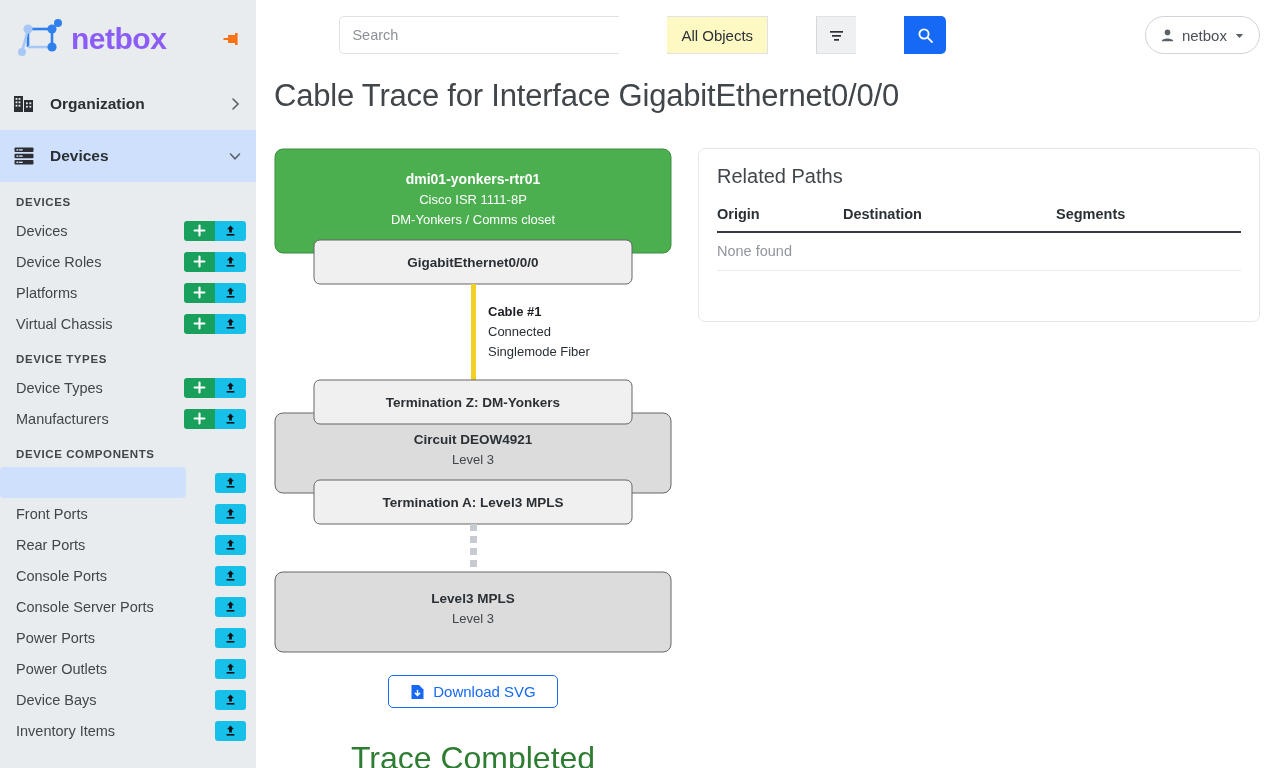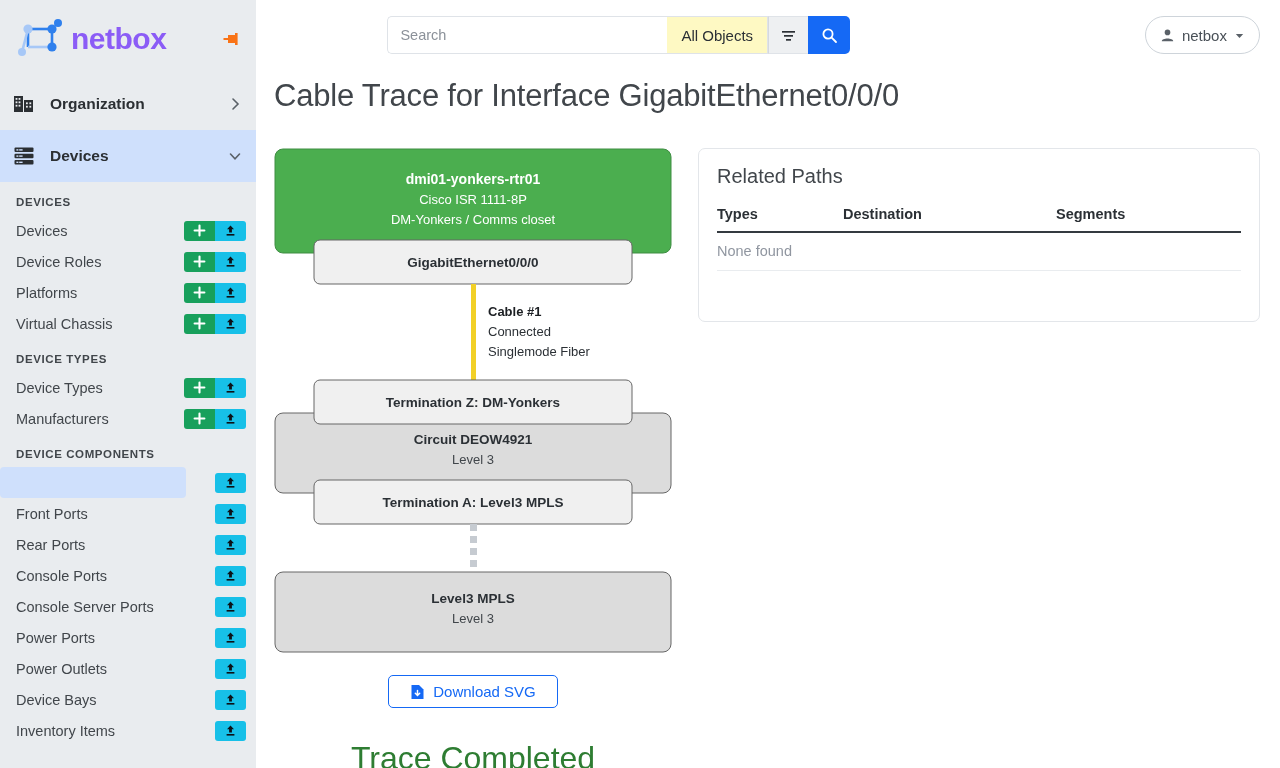--- a/index.html
+++ b/index.html
@@ -70,20 +70,21 @@
   .btn-import.solo { border-radius: 3px; width: 31px; }
   .btn-add svg, .btn-import svg { display: block; }
 
   
   .main { flex: 1; height: 768px; background: #fff; overflow: hidden; position: relative; }
   .topbar { height: 70px; display: flex; align-items: center; padding: 0 20px; }
   .search-wrap {
     display: flex; align-items: stretch; height: 38px;
     margin-left: auto; margin-right: auto;
     transform: translateX(-24px);
+    gap: 48px;
   }
   .search-input {
     width: 280px; height: 38px;
     border: 1px solid #dfe3e8; border-right: none;
     border-radius: 5px 0 0 5px;
     padding: 0 12px; font-size: 14.5px; color: #33383d;
     font-family: "Liberation Sans", sans-serif;
     outline: none; background: #fff;
   }
   .search-input::placeholder { color: #8b9199; }
@@ -538,21 +539,21 @@
         </div>
 
         <div class="trace-status" style="color: rgb(46, 125, 50);">Trace Completed</div>
       </div>
 
       <section class="paths-card">
         <div class="paths-title">Related Paths</div>
         <table class="paths-table">
           <thead>
             <tr>
-              <th class="c-origin">Types</th>
+              <th class="c-origin">Origin</th>
               <th class="c-dest">Destination</th>
               <th>Segments</th>
             </tr>
           </thead>
           <tbody>
             <tr>
               <td colspan="3">None found</td>
             </tr>
           </tbody>
         </table>

